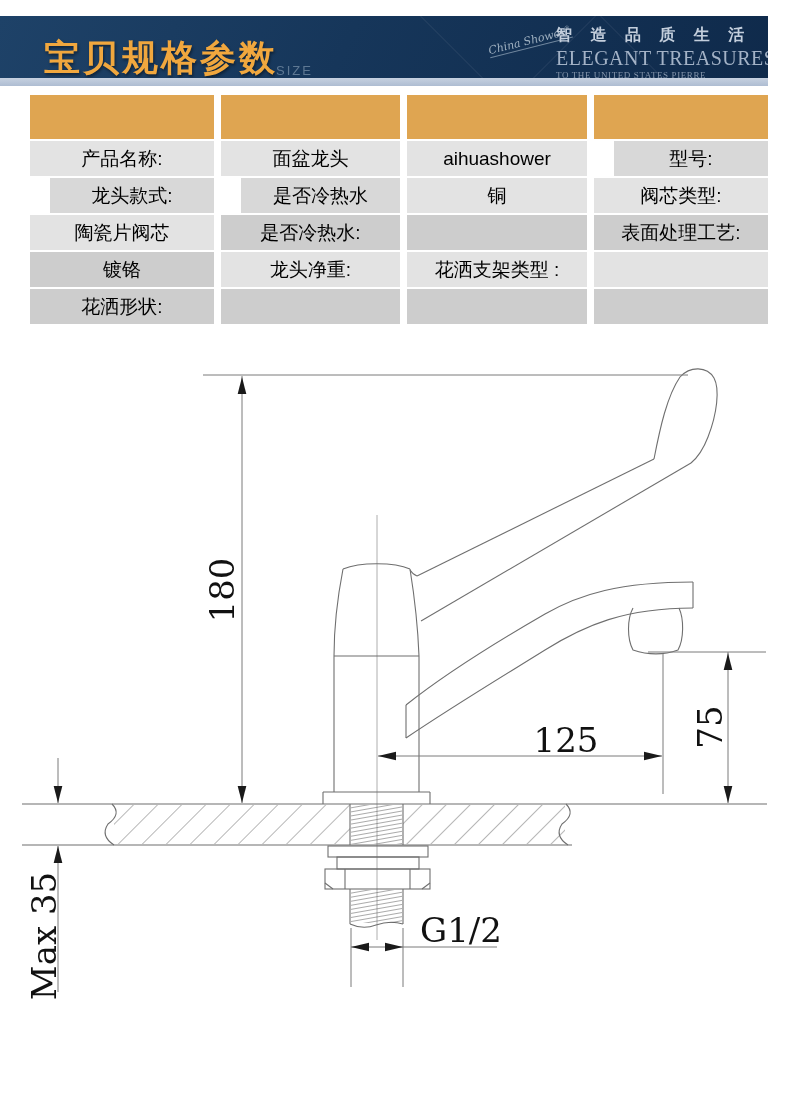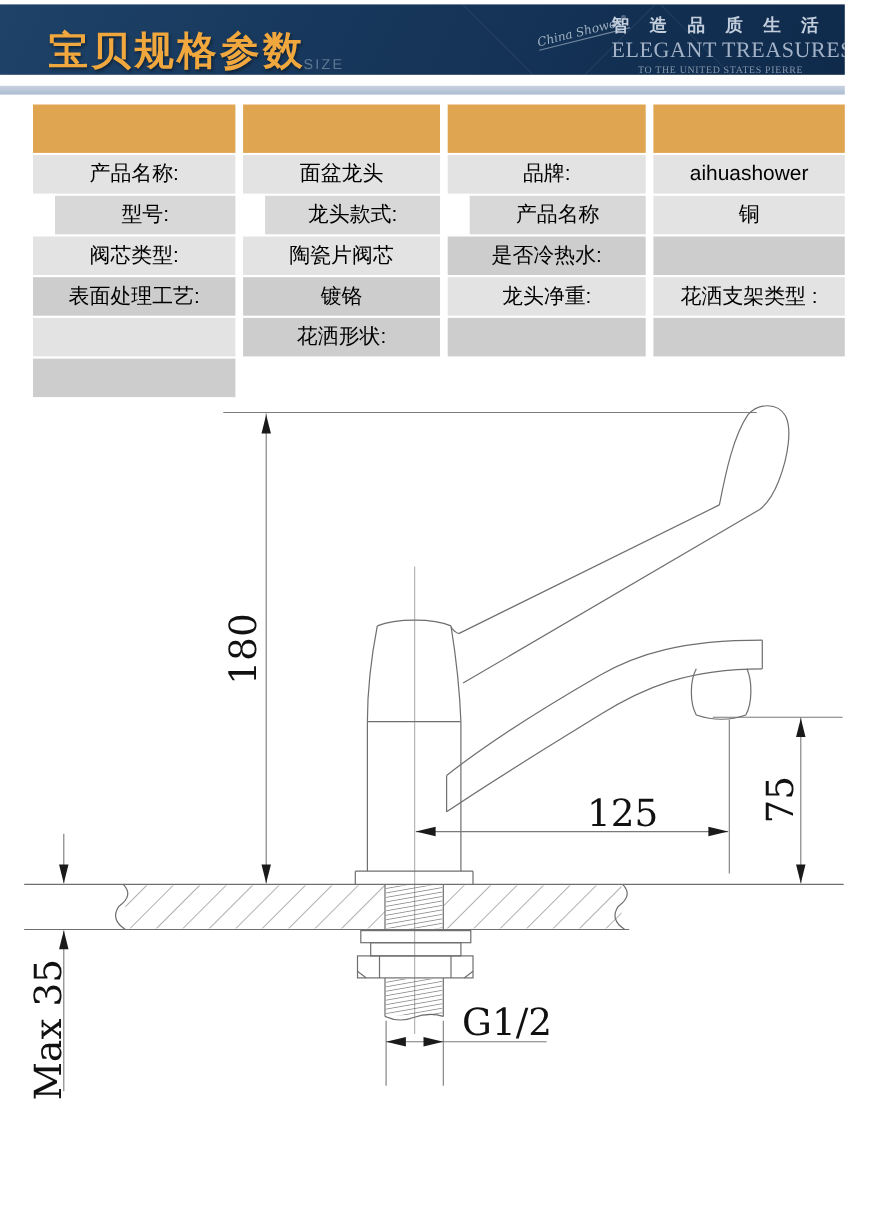--- a/index.html
+++ b/index.html
@@ -1,35 +1,35 @@
 <!DOCTYPE html>
 <html><head>
 <meta charset="utf-8">
 <style>
   html,body{margin:0;padding:0;background:#fff;}
   body{width:800px;height:1115px;position:relative;font-family:"Liberation Sans","DejaVu Sans",sans-serif;overflow:hidden;}
 
   
-  .hdr{position:absolute;left:0;top:4px;width:768px;height:64px;
+  .hdr{position:absolute;left:0;top:16px;width:768px;height:64px;
        background:linear-gradient(115deg,#1e4268 0%,#16365a 45%,#0f2a4b 100%);overflow:hidden;}
   .hdr .seam{position:absolute;top:-30px;width:1px;height:160px;background:rgba(255,255,255,0.07);}
   .seam.s1{left:545px;transform:rotate(45deg);}
   .seam.s2{left:650px;transform:rotate(-45deg);}
   .seam.s3{left:470px;transform:rotate(-45deg);}
   .hdr-strip{position:absolute;left:0;top:78px;width:768px;height:8px;
        background:linear-gradient(#c6d1e0,#aebdd2);}
   .hdr-title{position:absolute;left:44px;top:18px;font-size:36px;font-weight:bold;color:#f0a73e;
        letter-spacing:3px;text-shadow:1px 2px 3px rgba(0,0,0,.45);}
   .hdr-size{position:absolute;left:276px;top:47px;font-size:13px;color:#5e7893;letter-spacing:2px;}
   .brand{position:absolute;left:556px;top:9px;width:205px;}
   .slogan-cn{font-size:16px;font-weight:bold;color:#c3cedc;letter-spacing:7px;white-space:nowrap;}
   .slogan-en{font-size:20px;color:#a3b2c6;font-family:"Liberation Serif","DejaVu Serif",serif;
        letter-spacing:.5px;white-space:nowrap;margin-top:1px;}
   .slogan-sub{font-size:9px;color:#8495ab;font-family:"Liberation Serif","DejaVu Serif",serif;
-       letter-spacing:.6px;white-space:nowrap;margin-left:24px;}
+       letter-spacing:.6px;white-space:nowrap;}
   .fineprint{margin-top:5px;}
   .fineprint div{height:2px;background:rgba(255,255,255,.12);margin-bottom:3px;}
   .fp1{width:190px;} .fp2{width:180px;} .fp3{width:160px;}
   .logo{position:absolute;left:487px;top:14px;width:78px;transform:rotate(-14deg);
         color:#9fb0c0;font-family:"DejaVu Serif","Liberation Serif",serif;font-style:italic;}
   .logo .script{font-size:11px;white-space:nowrap;border-bottom:1px solid rgba(190,205,220,.55);}
   .logo sup{font-size:6px;}
 
   
   .spec{position:absolute;left:30px;top:95px;width:586px;
@@ -79,26 +79,25 @@
 <div class="hdr-strip"></div>
 
 <div class="spec">
   <div class="cell hcell"></div>
   <div class="cell hcell"></div>
   <div class="cell hcell"></div>
   <div class="cell hcell"></div>
 
   <div class="cell bcell r-a">产品名称:</div>
   <div class="cell bcell r-a">面盆龙头</div>
-  <div class="cell bcell r-a">品牌:</div>
   <div class="cell bcell r-a">aihuashower</div>
 
   <div class="cell bcell r-b">型号:</div>
   <div class="cell bcell r-b">龙头款式:</div>
-  <div class="cell bcell r-b">产品名称</div>
+  <div class="cell bcell r-b">是否冷热水</div>
 
   <div class="cell bcell r-a">铜</div>
   <div class="cell bcell r-a">阀芯类型:</div>
   <div class="cell bcell r-a">陶瓷片阀芯</div>
 
   <div class="cell bcell r-c">是否冷热水:</div>
   <div class="cell bcell r-c"></div>
   <div class="cell bcell r-c">表面处理工艺:</div>
   <div class="cell bcell r-c">镀铬</div>
 

